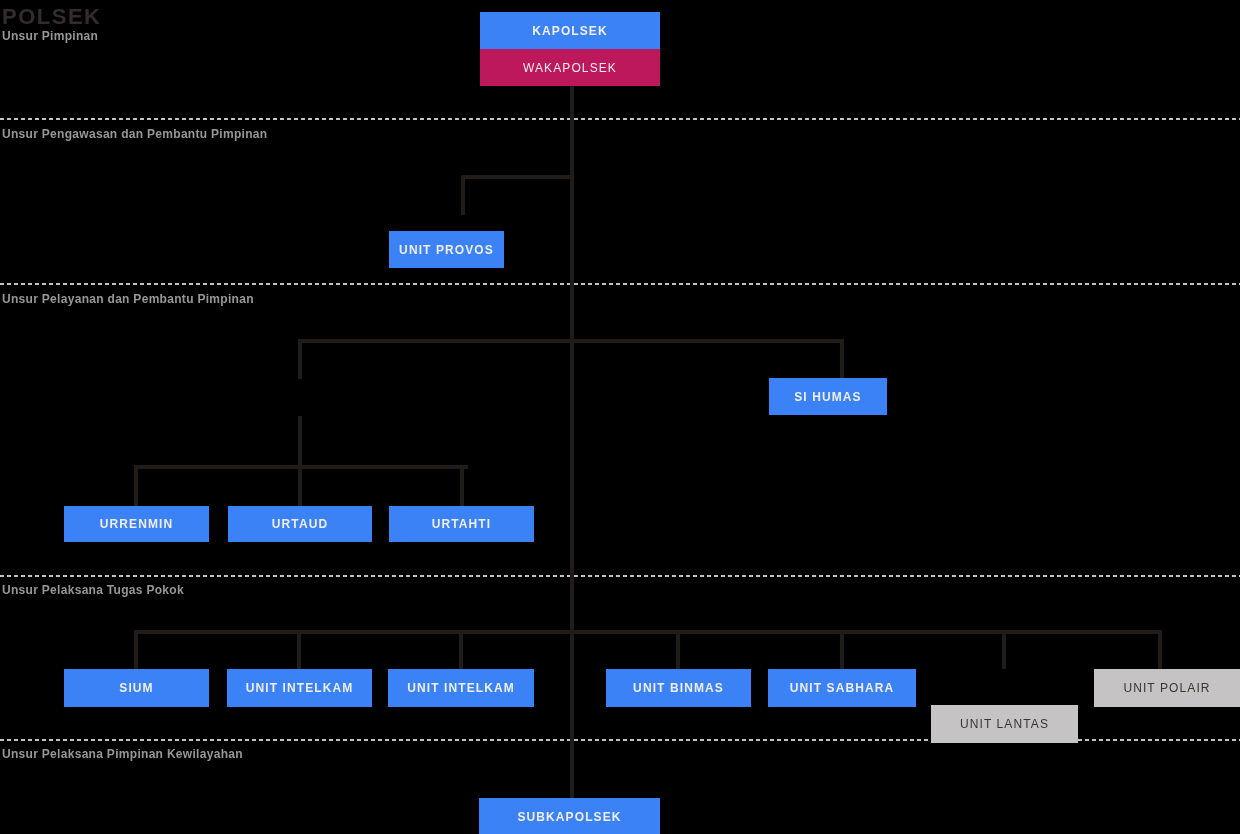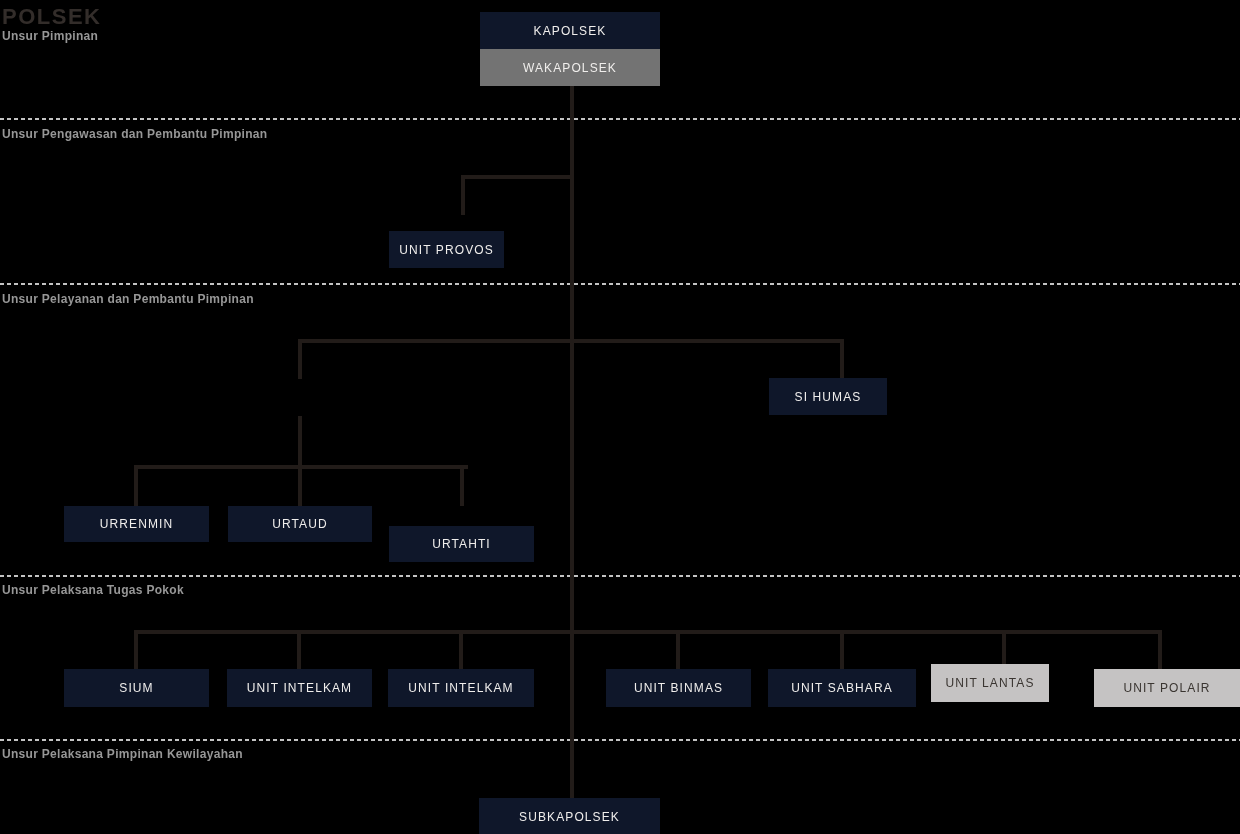--- a/index.html
+++ b/index.html
@@ -38,22 +38,22 @@
   .node {
     position: absolute;
     display: flex;
     align-items: center;
     justify-content: center;
     font-size: 12px;
     letter-spacing: 1.1px;
     white-space: nowrap;
     box-sizing: border-box;
   }
-  .node.dark  { background: #0f172a; color: #f0eeec; }
-  .node.gray  { background: #737373; color: #f0eeec; }
+  .node.dark  { background: #3b82f6; color: #f0eeec; font-weight: bold; }
+  .node.gray  { background: #be185d; color: #f0eeec; }
   .node.light { background: #c5c3c3; color: #3a3531; }
   .line {
     position: absolute;
     background: #221c19;
   }
 </style>
 </head>
 <body>
 
 <div id="stage">
@@ -99,25 +99,25 @@
 
   <div class="node dark" style="left:480px;top:12px;width:180px;height:37px">KAPOLSEK</div>
   <div class="node gray" style="left:480px;top:49px;width:180px;height:37px">WAKAPOLSEK</div>
 
   <div class="node dark" style="left:389px;top:231px;width:115px;height:37px">UNIT PROVOS</div>
 
   <div class="node dark" style="left:769px;top:378px;width:118px;height:37px">SI HUMAS</div>
 
   <div class="node dark" style="left:64px;top:506px;width:145px;height:36px">URRENMIN</div>
   <div class="node dark" style="left:228px;top:506px;width:144px;height:36px">URTAUD</div>
-  <div class="node dark" style="left:389px;top:526px;width:145px;height:36px">URTAHTI</div>
+  <div class="node dark" style="left:389px;top:506px;width:145px;height:36px">URTAHTI</div>
 
   <div class="node dark" style="left:64px;top:669px;width:145px;height:38px">SIUM</div>
   <div class="node dark" style="left:227px;top:669px;width:145px;height:38px">UNIT INTELKAM</div>
   <div class="node dark" style="left:388px;top:669px;width:146px;height:38px">UNIT INTELKAM</div>
   <div class="node dark" style="left:606px;top:669px;width:145px;height:38px">UNIT BINMAS</div>
   <div class="node dark" style="left:768px;top:669px;width:148px;height:38px">UNIT SABHARA</div>
-  <div class="node light" style="left:931px;top:664px;width:118px;height:38px">UNIT LANTAS</div>
+  <div class="node light" style="left:931px;top:705px;width:147px;height:38px">UNIT LANTAS</div>
   <div class="node light" style="left:1094px;top:669px;width:146px;height:38px">UNIT POLAIR</div>
 
   <div class="node dark" style="left:479px;top:798px;width:181px;height:37px">SUBKAPOLSEK</div>
 
 </div>
 
 </body></html>

